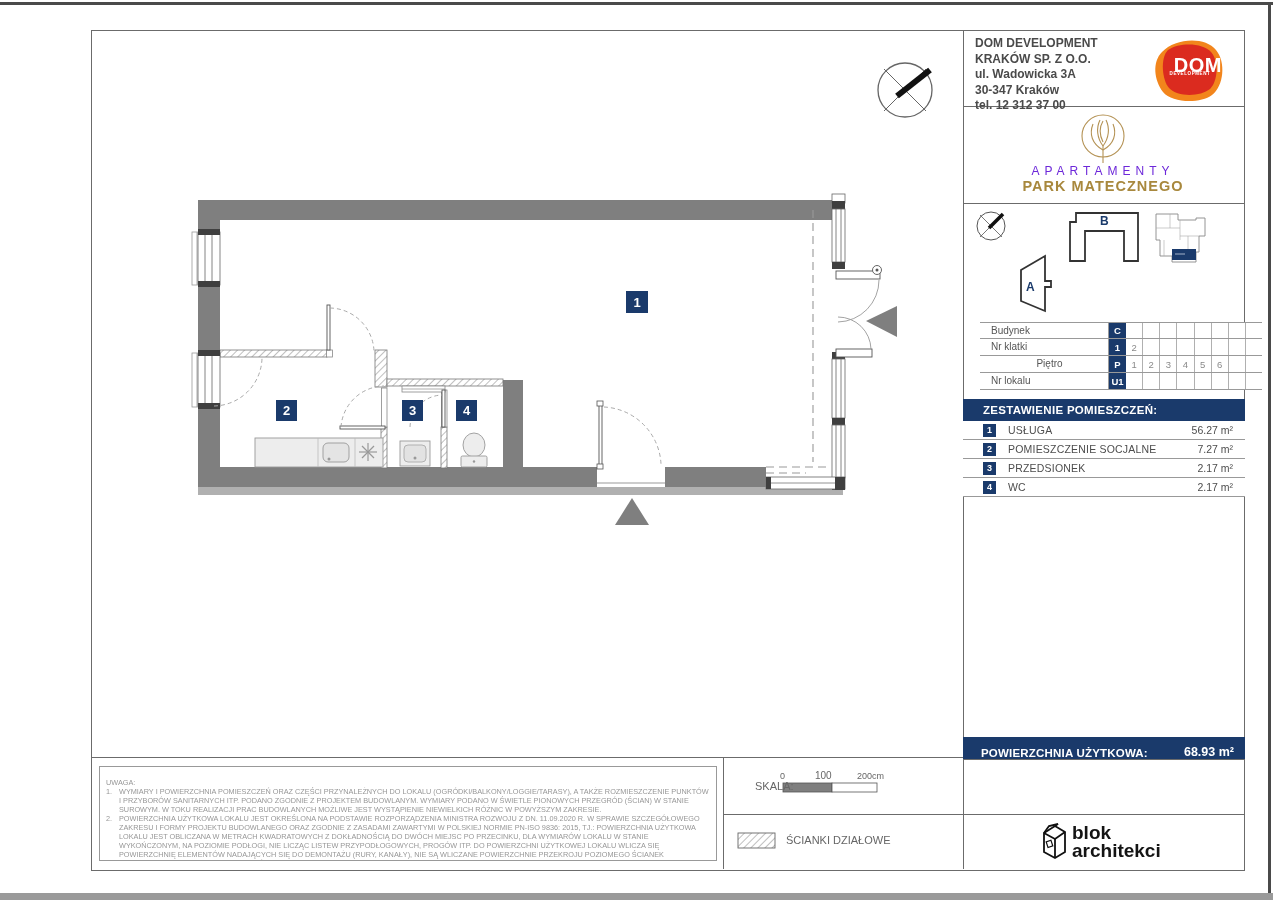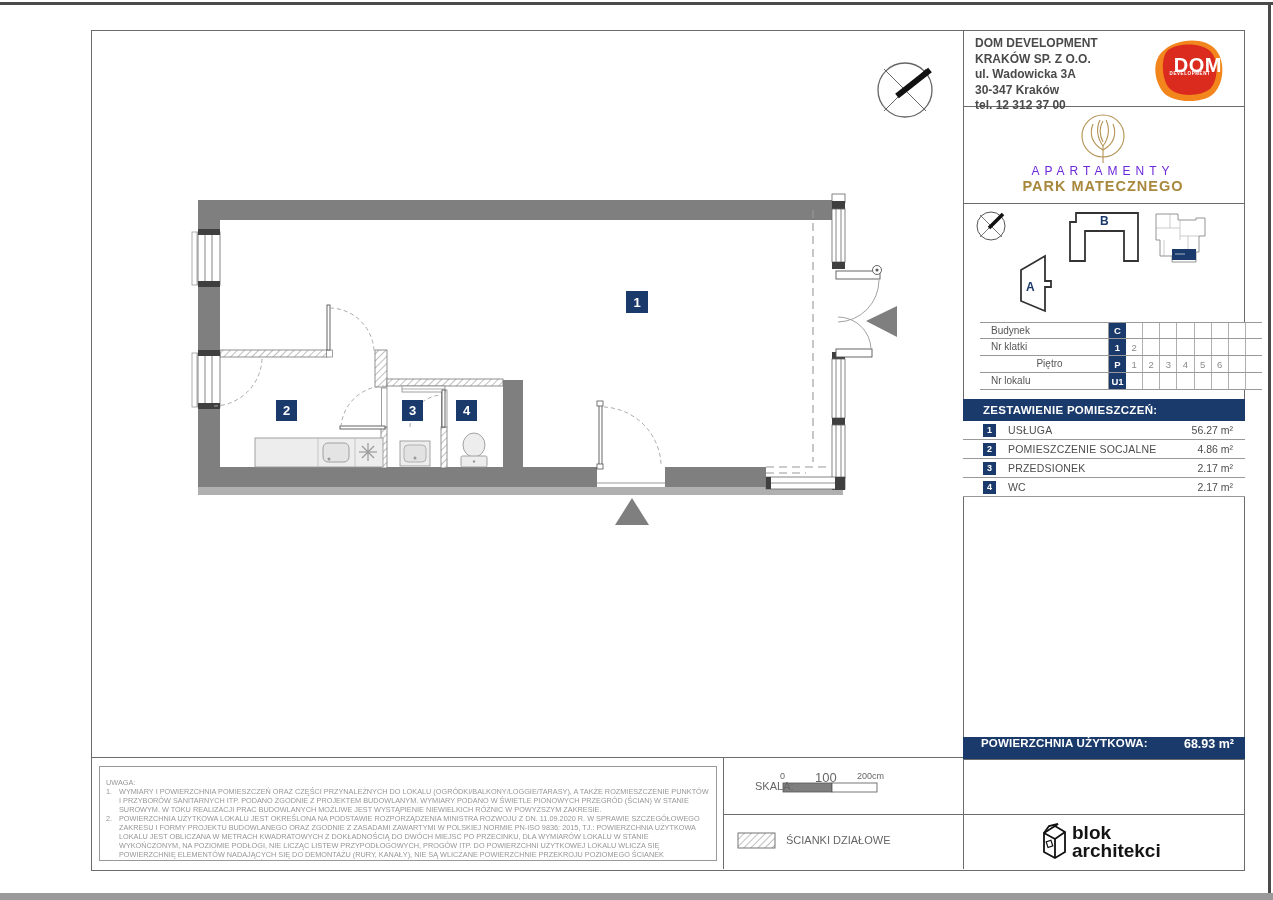--- a/index.html
+++ b/index.html
@@ -308,34 +308,34 @@
 
 <div class="ov navybg" style="left:963px;top:399px;width:282px;height:22px;display:flex;align-items:center;padding-left:20px;box-sizing:border-box;font-size:11.5px;font-weight:bold;letter-spacing:.3px;">ZESTAWIENIE POMIESZCZEŃ:</div>
 <div class="rrow ov" style="top:421px;">
   <div class="rbadge">1</div>
   <div class="rname">USŁUGA</div>
   <div class="rarea">56.27 m²</div>
 </div>
 <div class="rrow ov" style="top:440px;">
   <div class="rbadge">2</div>
   <div class="rname">POMIESZCZENIE SOCJALNE</div>
-  <div class="rarea">4.86 m²</div>
+  <div class="rarea">7.27 m²</div>
 </div>
 <div class="rrow ov" style="top:459px;">
   <div class="rbadge">3</div>
   <div class="rname">PRZEDSIONEK</div>
   <div class="rarea">2.17 m²</div>
 </div>
 <div class="rrow ov" style="top:478px;">
   <div class="rbadge">4</div>
   <div class="rname">WC</div>
   <div class="rarea">2.17 m²</div>
 </div>
 
-<div class="ov navybg" style="left:963px;top:737px;width:282px;height:22px;display:flex;align-items:flex-start;box-sizing:border-box;padding:0 11px 0 18px;">
+<div class="ov navybg" style="left:963px;top:737px;width:282px;height:22px;display:flex;align-items:flex-end;box-sizing:border-box;padding:0 11px 0 18px;">
   <span style="font-size:11.5px;font-weight:bold;letter-spacing:.2px;">POWIERZCHNIA UŻYTKOWA:</span>
   <span style="margin-left:auto;font-size:12.5px;font-weight:bold;">68.93 m²</span>
 </div>
 
 <div class="ov" style="left:1072px;top:824px;font-size:19px;font-weight:bold;color:#141414;line-height:18px;">
   <div>blok</div>
   <div>architekci</div>
 </div>
 
 <div class="ov badge" style="left:626px;top:291px;width:22px;height:22px;">1</div>
@@ -356,17 +356,17 @@
     </div>
     <div class="note-item">
       <div class="note-no">3.</div>
       <div>PRZEDSTAWIONA NA RZUCIE ARANŻACJA MA CHARAKTER PRZYKŁADOWY, UMEBLOWANIE NIE STANOWI WYPOSAŻENIA NABYWANEGO LOKALU.</div>
     </div>
   </div>
 </div>
 
 <div class="ov gray-sm" style="left:755px;top:780px;">SKALA:</div>
 <div class="ov" style="left:780px;top:771px;font-size:9px;color:#666;">0</div>
-<div class="ov" style="left:815px;top:770px;font-size:13px;color:#666;">100</div>
+<div class="ov" style="left:815px;top:770px;font-size:10px;color:#666;">100</div>
 <div class="ov" style="left:857px;top:771px;font-size:9px;color:#666;">200cm</div>
 <div class="ov gray-sm" style="left:786px;top:834px;">ŚCIANKI DZIAŁOWE</div>
 
 </div>
 
 </body></html>

